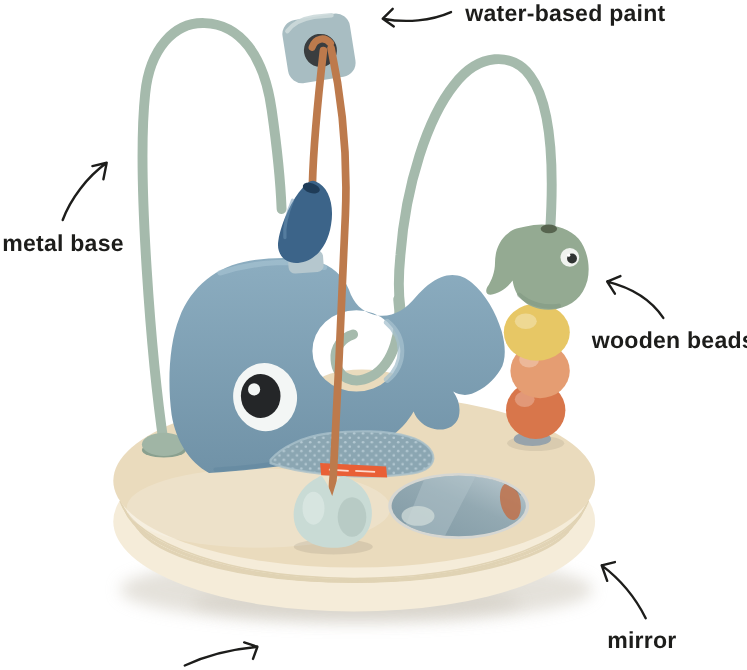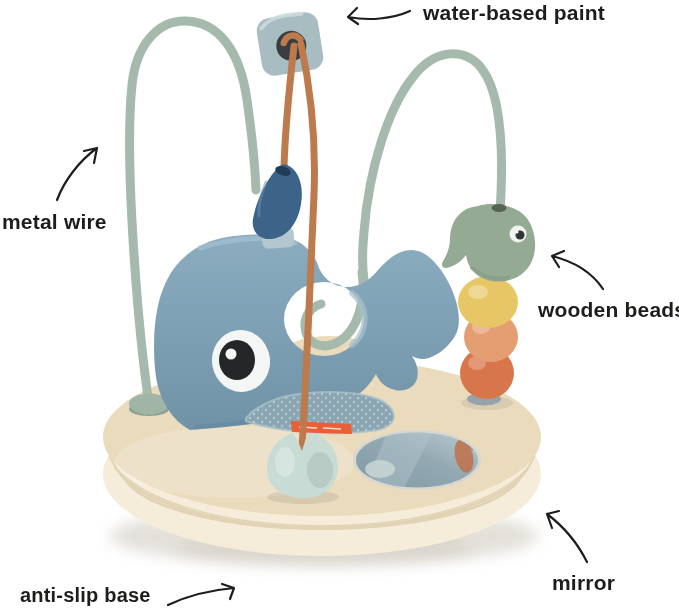--- a/index.html
+++ b/index.html
@@ -172,18 +172,17 @@
   <g fill="none" stroke-width="2.2" stroke-linecap="round" stroke-linejoin="round" stroke="#1d1d1b">
     <path d="M 410,11 C 392,19 369,21 348,17 M 348,17 L 357,8 M 348,17 L 358,24"></path>
     <path d="M 57,200 C 64,181 79,161 97,148 M 97,148 L 84,151 M 97,148 L 94,163"></path>
     <path d="M 603,289 C 593,274 576,262 552,256 M 552,256 L 564,251 M 552,256 L 559,267"></path>
     <path d="M 168,605 C 187,596 211,590 234,588 M 234,588 L 222,584 M 234,588 L 230,599"></path>
     <path d="M 587,562 C 577,542 563,526 547,514 M 547,514 L 559,511 M 547,514 L 552,528"></path>
   </g>
 </svg>
 
 <div class="label label-water">water-based paint</div>
-<div class="label label-metal">metal wire</div>
+<div class="label label-metal">metal base</div>
 <div class="label label-beads">wooden beads</div>
-<div class="label label-anti">anti-slip base</div>
 <div class="label label-mirror">mirror</div>
 
 </div>
 
 </body></html>

